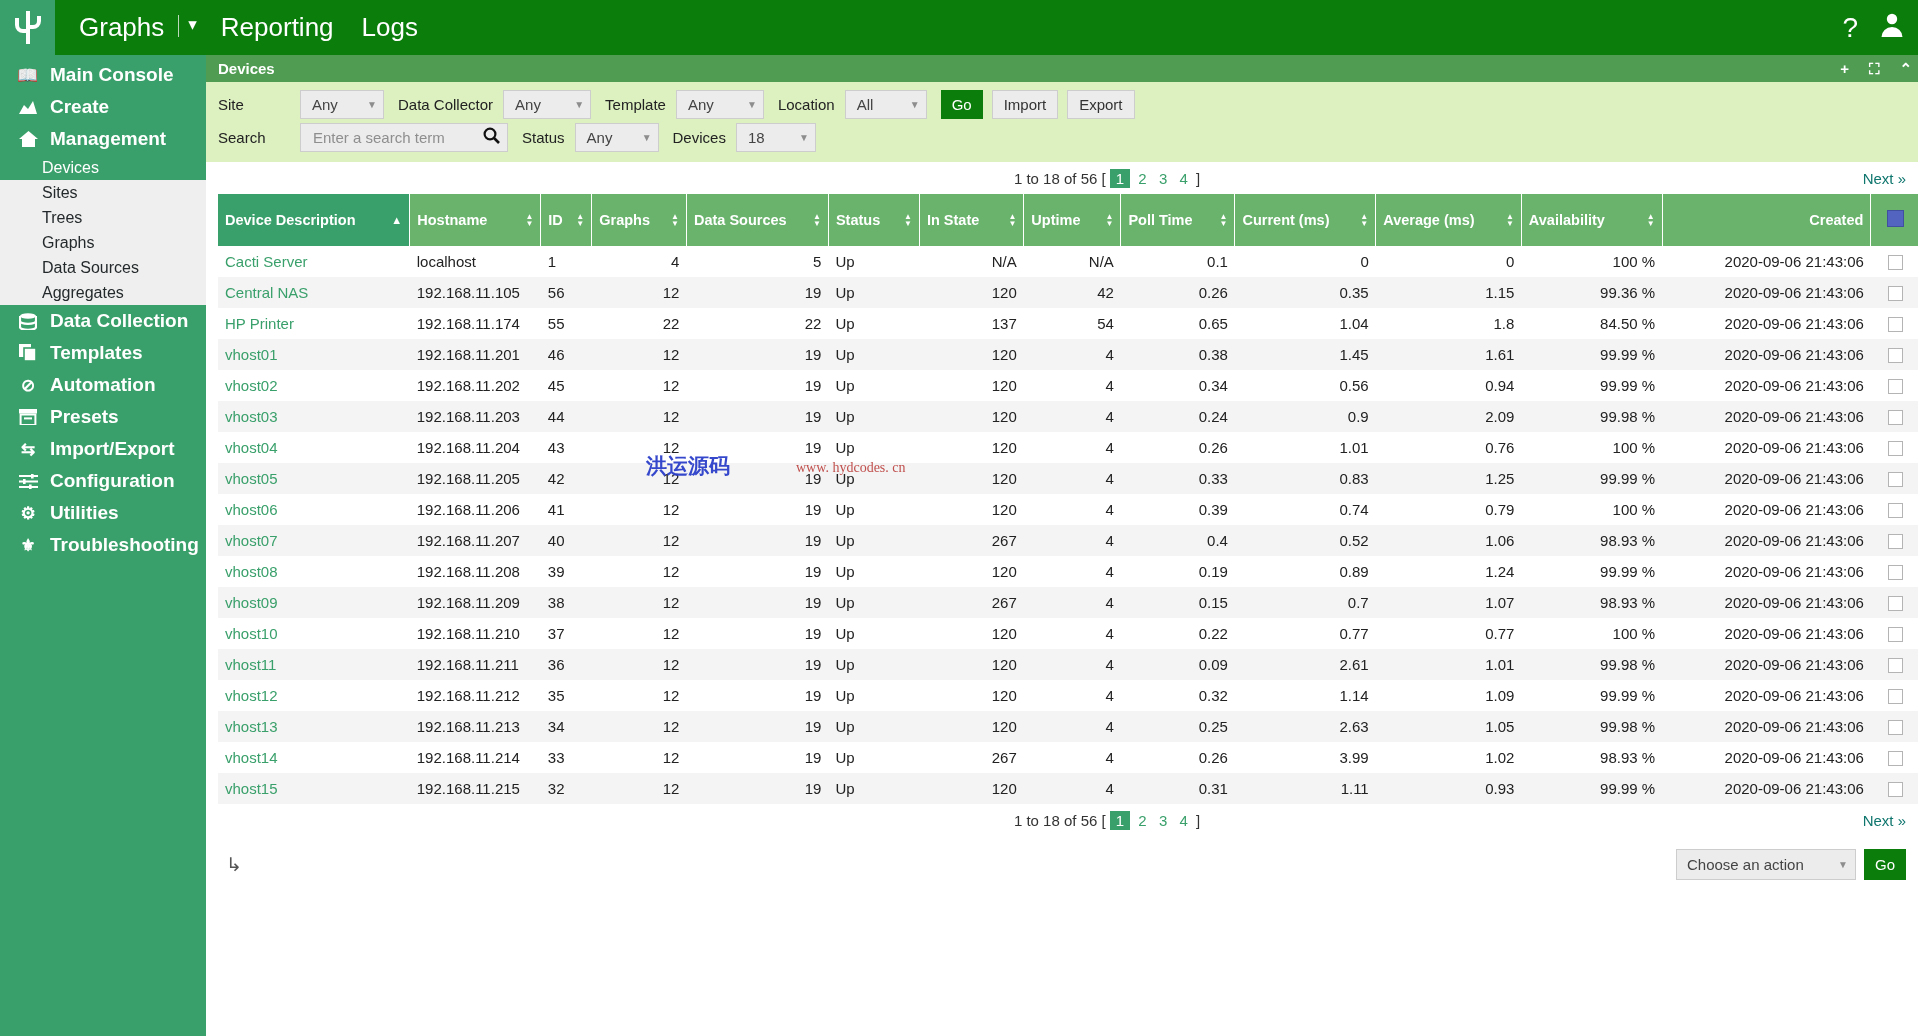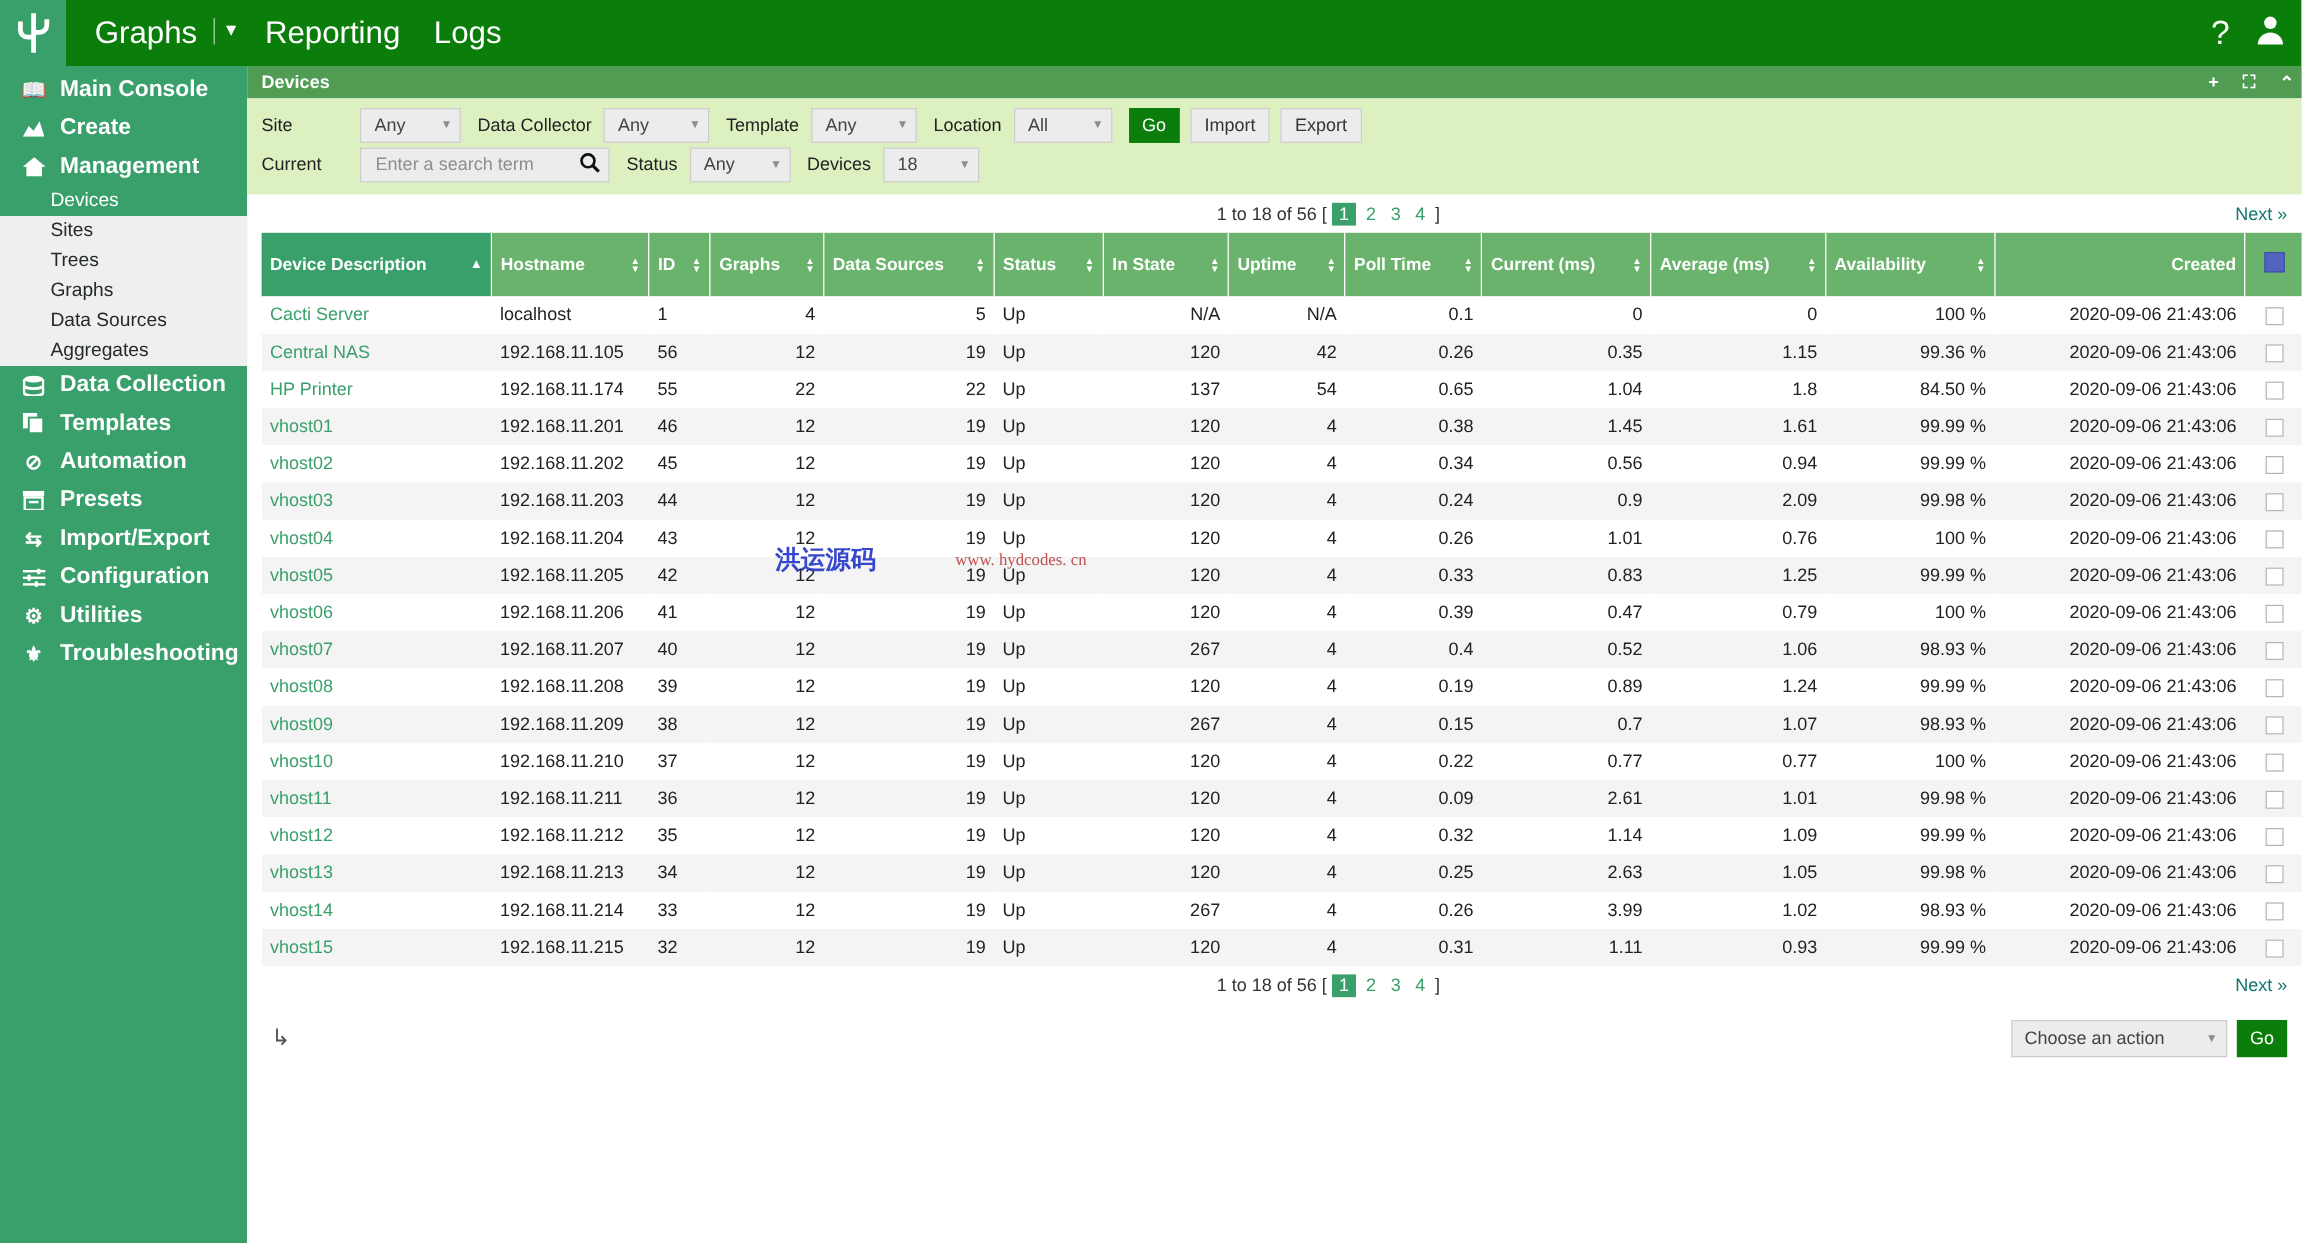--- a/index.html
+++ b/index.html
@@ -438,21 +438,21 @@
         <div class="fselect w-loc">
           <span>All</span>
           <span class="arr">▼</span>
         </div>
         <div class="fbtn go">Go</div>
         <div class="fbtn">Import</div>
         <div class="fbtn">Export</div>
       </div>
 
       <div class="filter-row">
-        <span class="flabel" style="width:72px">Current</span>
+        <span class="flabel" style="width:72px">Search</span>
         <div class="search-box">
           <input type="text" placeholder="Enter a search term" style="">
           <span class="search-ico">
             <svg width="17" height="17" viewBox="0 0 17 17">
                 <circle cx="7" cy="7" r="5.4" fill="none" stroke="#111" stroke-width="2.2"></circle>
                 <line x1="11" y1="11" x2="16" y2="16" stroke="#111" stroke-width="2.6"></line>
               </svg>
           </span>
         </div>
         <span class="flabel pad">Status</span>
@@ -711,21 +711,21 @@
           <tr class="even">
             <td class="link"><a>vhost06</a></td>
             <td>192.168.11.206</td>
             <td>41</td>
             <td class="gl">12</td>
             <td class="gl">19</td>
             <td class="status">Up</td>
             <td class="num">120</td>
             <td class="num">4</td>
             <td class="num">0.39</td>
-            <td class="num">0.47</td>
+            <td class="num">0.74</td>
             <td class="num">0.79</td>
             <td class="num">100 %</td>
             <td class="num">2020-09-06 21:43:06</td>
             <td class="cb"><span class="row-cb"></span></td>
           </tr>
           <tr class="odd">
             <td class="link"><a>vhost07</a></td>
             <td>192.168.11.207</td>
             <td>40</td>
             <td class="gl">12</td>

